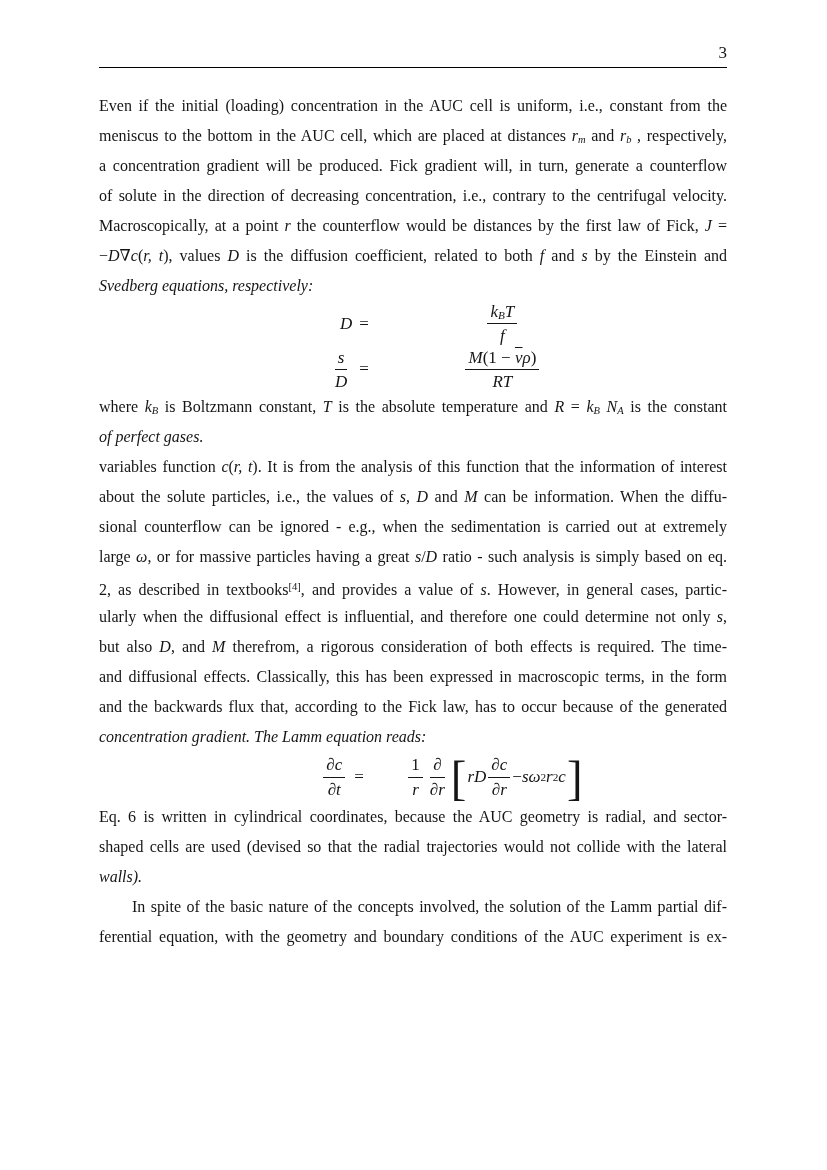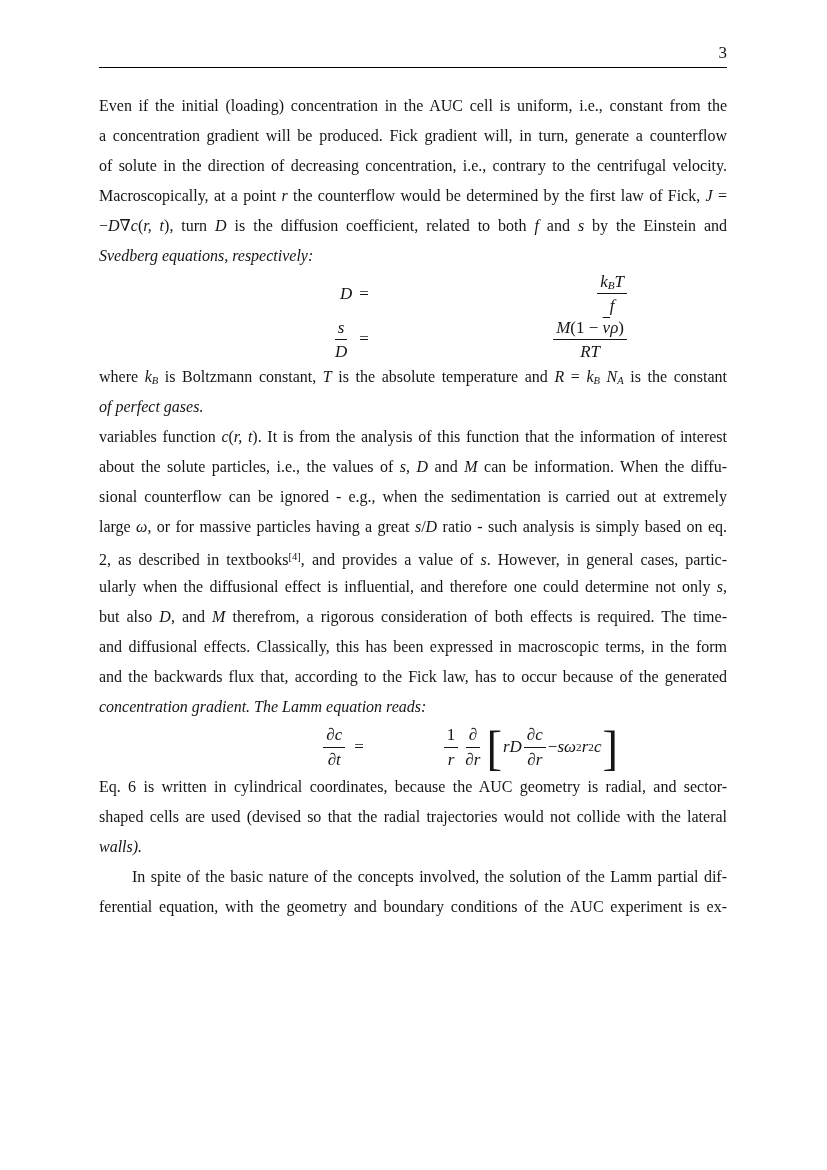--- a/index.html
+++ b/index.html
@@ -35,45 +35,46 @@
   
   .eqwrap{ margin:0; }
   .eqrow{
     display:grid; grid-template-columns:1fr auto 1fr; align-items:center;
     min-height:44px; font-size:17px;
   }
   .eqwrap.lamm .eqrow{ min-height:50px; }
   .eq-einstein{ width:530px; }
   .eq-lamm{ width:520px; }
   .lhs{ display:flex; align-items:center; justify-content:flex-end; }
-  .rhs{ display:flex; align-items:center; justify-content:flex-end; }
+  .rhs{ display:flex; align-items:center; justify-content:center; }
   .rel{ padding:0 7px; }
   .frac{
     display:inline-flex; flex-direction:column; align-items:center;
     margin:0 2px; line-height:1.25; text-align:center;
   }
   .frac .fnum{ padding:0 3px 1px 3px; border-bottom:1.3px solid #151515; }
   .frac .fden{ padding:1px 3px 0 3px; }
   .bracket{
     font-size:275%; font-weight:400; line-height:1;
     margin:0 1px; transform:scaleY(1.05);
   }
 </style>
 </head>
 <body>
 
 <div class="page">
   <div class="pagenum">3</div>
   <div class="rule"></div>
   <div class="content" id="content">
       <div class="line"><span>Even if the initial (loading) concentration in the AUC cell is uniform, i.e., constant from the</span></div>
+      <div class="line"><span>meniscus to the bottom in the AUC cell, which are placed at distances </span><span class="it">r</span><span class="it sb">m</span><span> and </span><span class="it">r</span><span class="it sb">b</span><span> , respectively,</span></div>
       <div class="line"><span>a concentration gradient will be produced. Fick gradient will, in turn, generate a counterflow</span></div>
       <div class="line"><span>of solute in the direction of decreasing concentration, i.e., contrary to the centrifugal velocity.</span></div>
-      <div class="line"><span>Macroscopically, at a point </span><span class="it">r</span><span> the counterflow would be determined by the first law of Fick, </span><span class="it">J</span><span> =</span></div>
-      <div class="line"><span>−</span><span class="it">D</span><span>∇</span><span class="it">c</span><span>(</span><span class="it">r, t</span><span>), turn </span><span class="it">D</span><span> is the diffusion coefficient, related to both </span><span class="it">f</span><span> and </span><span class="it">s</span><span> by the Einstein and</span></div>
+      <div class="line"><span>Macroscopically, at a point </span><span class="it">r</span><span> the counterflow would be distances by the first law of Fick, </span><span class="it">J</span><span> =</span></div>
+      <div class="line"><span>−</span><span class="it">D</span><span>∇</span><span class="it">c</span><span>(</span><span class="it">r, t</span><span>), values </span><span class="it">D</span><span> is the diffusion coefficient, related to both </span><span class="it">f</span><span> and </span><span class="it">s</span><span> by the Einstein and</span></div>
       <div class="line end"><span>Svedberg equations, respectively:</span></div>
       <div class="eqwrap einstein eq-einstein">
         <div class="eqrow">
           <div class="lhs">
             <span class="it">D</span>
           </div>
           <div class="rel">=</div>
           <div class="rhs">
             <span class="frac">
               <span class="fnum"><span class="it">k</span><span class="it sb">B</span><span class="it">T</span></span>

